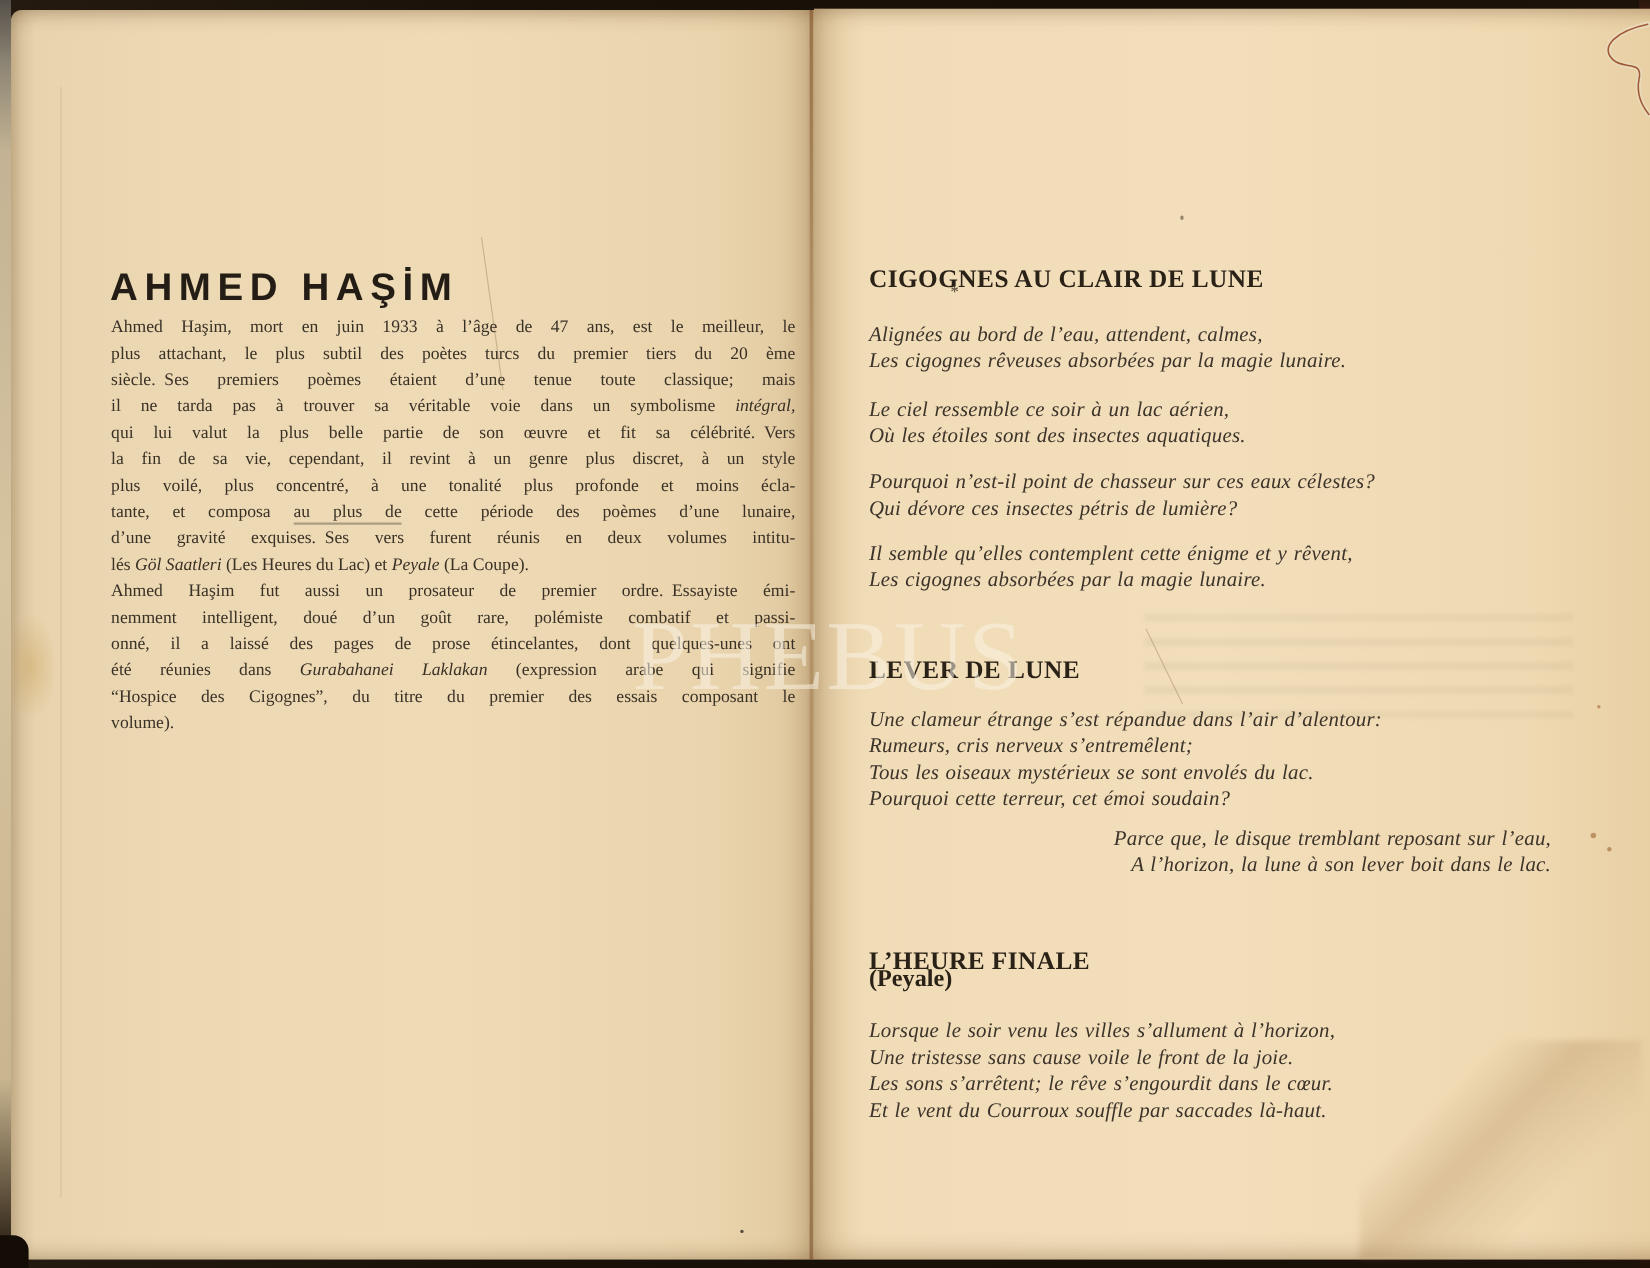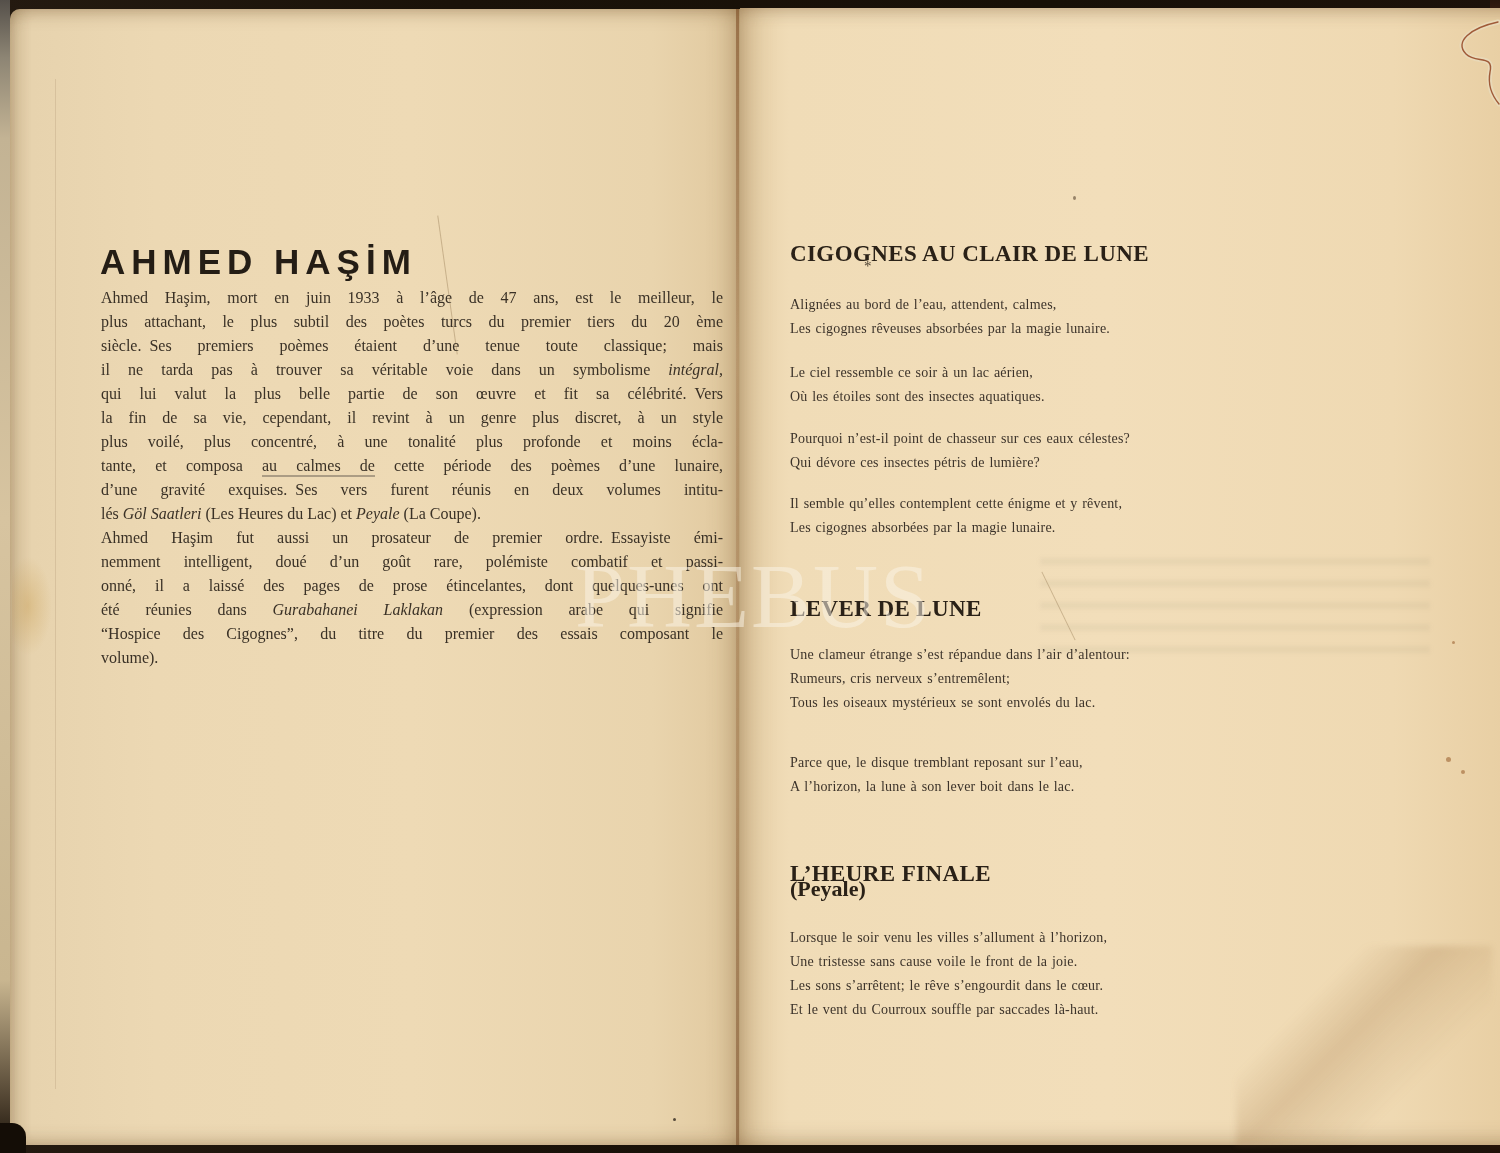--- a/index.html
+++ b/index.html
@@ -72,24 +72,24 @@
     font-weight:700;font-size:23px;letter-spacing:.4px;color:#2a2117;white-space:nowrap;
   }
   .rp-h1{top:214px;}
   .rp-h2{top:569px;}
   .rp-h3{top:834px;}
   .rp-sub{position:absolute;left:50px;top:868px;font-weight:700;font-size:22px;color:#2a2117;}
   .rp-ornament{position:absolute;left:124px;top:250px;font-size:15px;color:#4a3f30;}
   .rp-dot{position:absolute;left:333px;top:188px;width:3px;height:4px;border-radius:50%;background:rgba(90,70,50,.6);}
   .stanza{position:absolute;left:50px;width:620px;}
   .s-0-0{top:285px;} .s-0-1{top:353px;} .s-0-2{top:419px;} .s-0-3{top:484px;}
-  .s-1-0{top:635px;} .s-1-1{top:743px;}
+  .s-1-0{top:635px;} .s-1-1{top:743px;text-align:right;}
   .s-2-0{top:918px;}
   .poem-line{
-    height:24px;line-height:24px;font-size:14px;
+    height:24px;line-height:24px;font-size:19px;font-style:italic;
     color:#3c332a;white-space:nowrap;letter-spacing:.2px;word-spacing:1px;
   }
   .scratch-rp{left:318px;top:560px;height:76px;transform:rotate(-26deg);}
   .ghost{
     position:absolute;left:300px;top:542px;width:390px;height:118px;
     background:repeating-linear-gradient(0deg,transparent 0 15px,rgba(120,112,92,.07) 15px 22px);
     filter:blur(2px);
   }
   .crease-br{
     position:absolute;left:496px;top:938px;width:256px;height:199px;
@@ -122,21 +122,21 @@
     <div class="scratch scratch-lp"></div>
     <h1 class="lp-title">AHMED HAŞİM</h1>
     <div class="bio" id="bio">
         <div class="bio-line"><span>Ahmed Haşim, mort en juin 1933 à l’âge de 47 ans, est le meilleur, le</span></div>
         <div class="bio-line"><span>plus attachant, le plus subtil des poètes turcs du premier tiers du 20 ème</span></div>
         <div class="bio-line"><span>siècle. Ses premiers poèmes étaient d’une tenue toute classique; mais</span></div>
         <div class="bio-line"><span>il ne tarda pas à trouver sa véritable voie dans un symbolisme </span><span class="it">intégral,</span></div>
         <div class="bio-line"><span>qui lui valut la plus belle partie de son œuvre et fit sa célébrité. Vers</span></div>
         <div class="bio-line"><span>la fin de sa vie, cependant, il revint à un genre plus discret, à un style</span></div>
         <div class="bio-line"><span>plus voilé, plus concentré, à une tonalité plus profonde et moins écla-</span></div>
-        <div class="bio-line"><span>tante, et composa </span><span class="pencil-underline">au calmes de</span><span> cette période des poèmes d’une lunaire,</span></div>
+        <div class="bio-line"><span>tante, et composa </span><span class="pencil-underline">au plus de</span><span> cette période des poèmes d’une lunaire,</span></div>
         <div class="bio-line"><span>d’une gravité exquises. Ses vers furent réunis en deux volumes intitu-</span></div>
         <div class="bio-line last"><span>lés </span><span class="it">Göl Saatleri</span><span> (Les Heures du Lac) et </span><span class="it">Peyale</span><span> (La Coupe).</span></div>
         <div class="bio-line"><span>Ahmed Haşim fut aussi un prosateur de premier ordre. Essayiste émi-</span></div>
         <div class="bio-line"><span>nemment intelligent, doué d’un goût rare, polémiste combatif et passi-</span></div>
         <div class="bio-line"><span>onné, il a laissé des pages de prose étincelantes, dont quelques-unes ont</span></div>
         <div class="bio-line"><span>été réunies dans </span><span class="it">Gurabahanei Laklakan</span><span> (expression arabe qui signifie</span></div>
         <div class="bio-line"><span>“Hospice des Cigognes”, du titre du premier des essais composant le</span></div>
         <div class="bio-line last"><span>volume).</span></div>
       </div>
     <div class="speck" style="left:663px;top:1109px;width:3px;height:3px;"></div>
@@ -165,20 +165,21 @@
     <div class="stanza s-0-3">
         <div class="poem-line">Il semble qu’elles contemplent cette énigme et y rêvent,</div>
         <div class="poem-line">Les cigognes absorbées par la magie lunaire.</div>
       </div>
 
     <h2 class="rp-heading rp-h2">LEVER DE LUNE</h2>
     <div class="stanza s-1-0">
         <div class="poem-line">Une clameur étrange s’est répandue dans l’air d’alentour:</div>
         <div class="poem-line">Rumeurs, cris nerveux s’entremêlent;</div>
         <div class="poem-line">Tous les oiseaux mystérieux se sont envolés du lac.</div>
+        <div class="poem-line">Pourquoi cette terreur, cet émoi soudain?</div>
       </div>
     <div class="stanza s-1-1">
         <div class="poem-line">Parce que, le disque tremblant reposant sur l’eau,</div>
         <div class="poem-line">A l’horizon, la lune à son lever boit dans le lac.</div>
       </div>
 
     <h2 class="rp-heading rp-h3">L’HEURE FINALE</h2>
     <div class="rp-sub">(Peyale)</div>
     <div class="stanza s-2-0">
         <div class="poem-line">Lorsque le soir venu les villes s’allument à l’horizon,</div>

